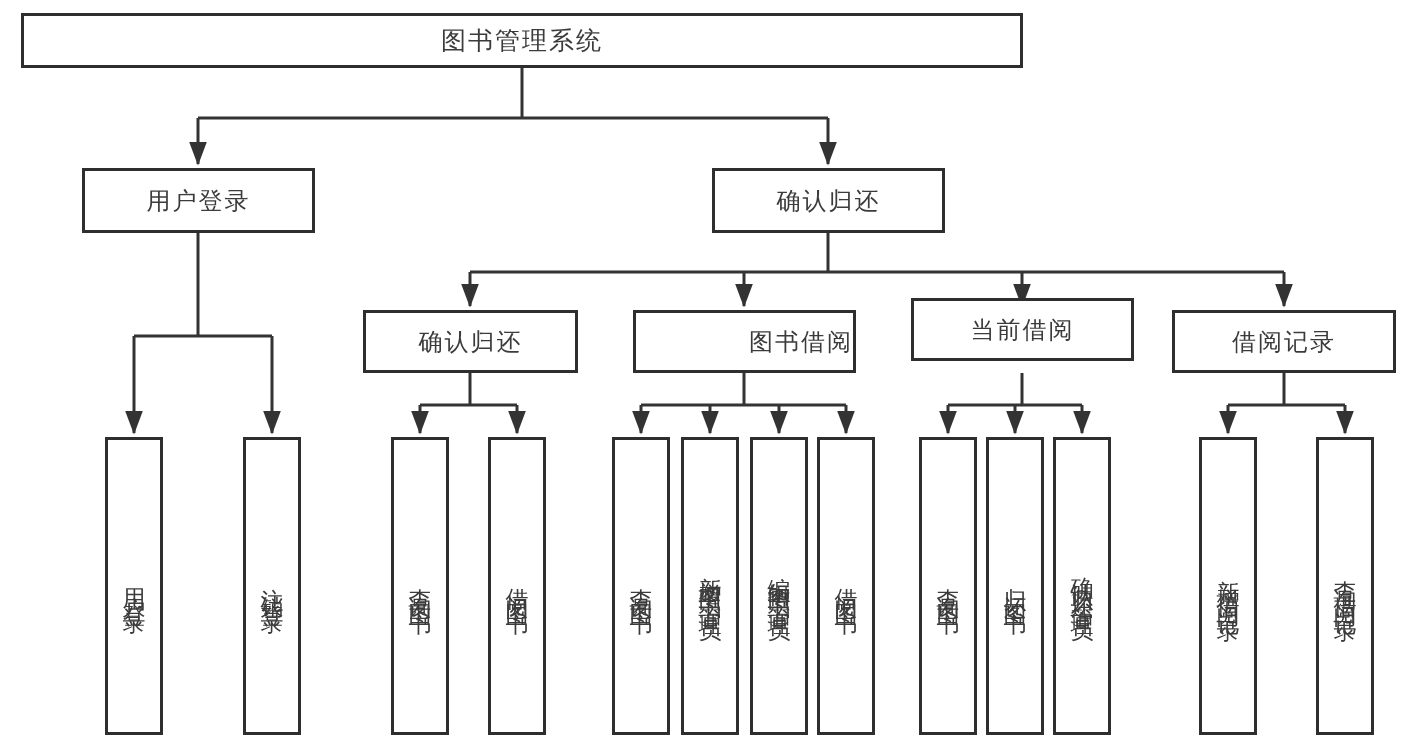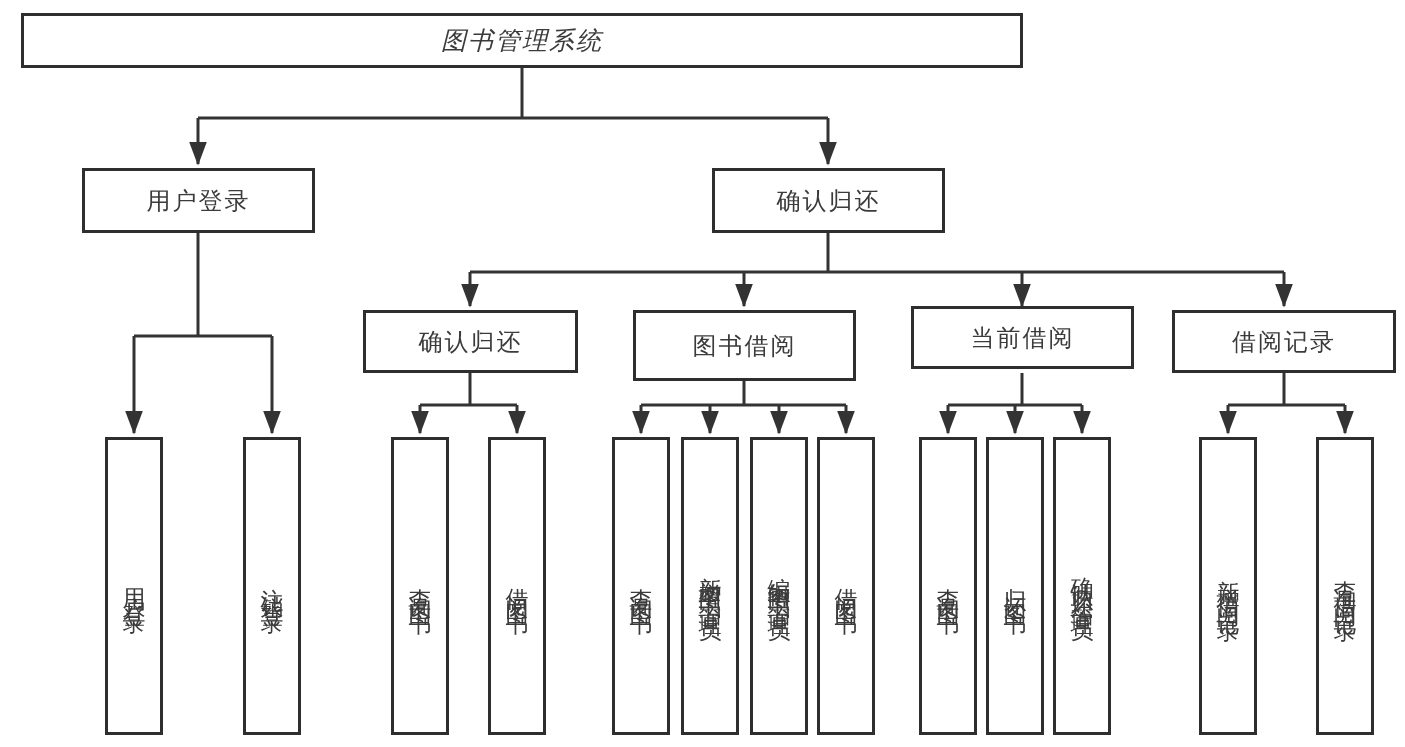--- a/index.html
+++ b/index.html
@@ -100,38 +100,38 @@
       <path d="M1015,405 V433" marker-end="url(#arrow)"></path>
       <path d="M1082,405 V433" marker-end="url(#arrow)"></path>
 
       <path d="M1284,373 V405"></path>
       <path d="M1228,405 H1345"></path>
       <path d="M1228,405 V433" marker-end="url(#arrow)"></path>
       <path d="M1345,405 V433" marker-end="url(#arrow)"></path>
     </g>
   </svg>
 
-  <div class="box root" style="left:21px; top:13px; width:1002px; height:55px;font-style:italic;">
+  <div class="box root" style="left:21px; top:13px; width:1002px; height:55px;">
     <span class="h-label">图书管理系统</span>
   </div>
 
   <div class="box" style="left:82px; top:168px; width:233px; height:65px;">
     <span class="h-label">用户登录</span>
   </div>
   <div class="box" style="left:712px; top:168px; width:233px; height:65px;">
     <span class="h-label">确认归还</span>
   </div>
 
   <div class="box" style="left:363px; top:310px; width:215px; height:63px;">
     <span class="h-label">确认归还</span>
   </div>
-  <div class="box" style="left:633px; top:310px; width:223px; height:71px;">
+  <div class="box" style="left:633px; top:310px; width:223px; height:63px;justify-content:flex-end;">
     <span class="h-label">图书借阅</span>
   </div>
-  <div class="box" style="left:911px; top:306px; width:223px; height:63px;justify-content:center;">
+  <div class="box" style="left:911px; top:298px; width:223px; height:63px;justify-content:center;">
     <span class="h-label">当前借阅</span>
   </div>
   <div class="box" style="left:1172px; top:310px; width:224px; height:63px;">
     <span class="h-label">借阅记录</span>
   </div>
 
   <div class="box leaf" style="left:105px;">
     <span class="v-label">用户登录</span>
   </div>
   <div class="box leaf" style="left:243px;">

